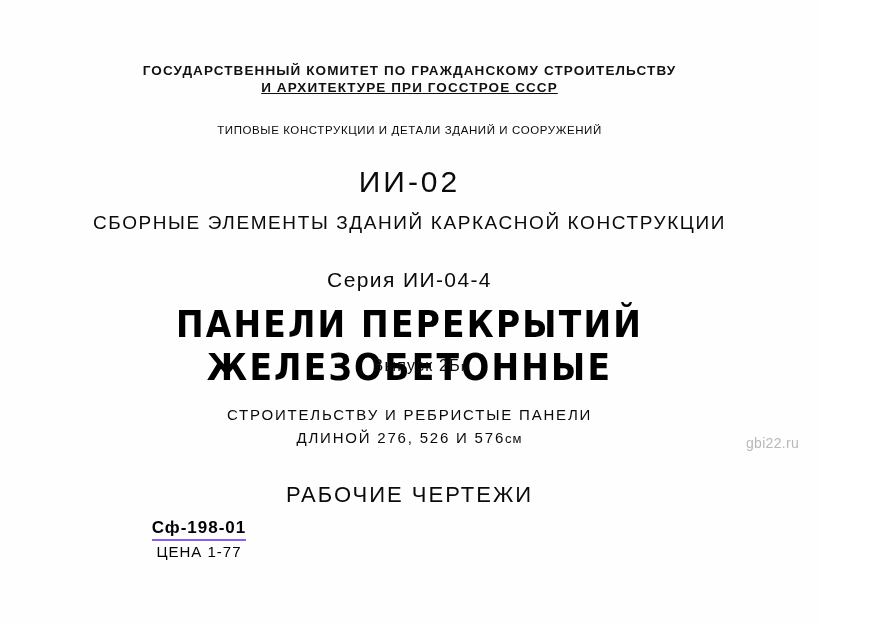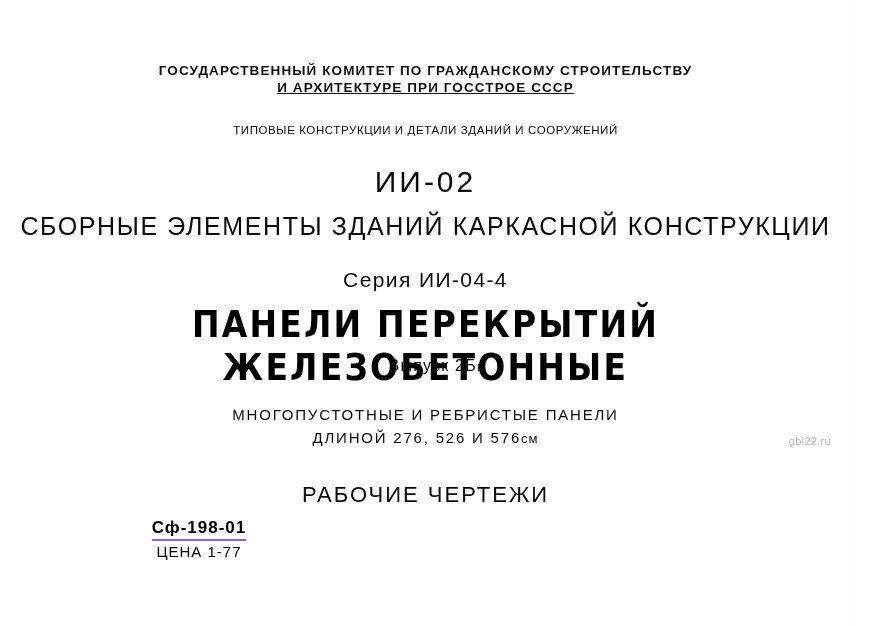--- a/index.html
+++ b/index.html
@@ -14,21 +14,20 @@
     color: #000000;
     overflow: hidden;
     position: relative;
   }
 
   .page {
     position: relative;
     width: 819px;
     height: 626px;
     background: #fefefe;
-    padding-left: 32px;
   }
 
   .block {
     position: absolute;
     width: 100%;
     text-align: center;
     left: 0;
   }
 
   
@@ -57,21 +56,21 @@
     top: 165px;
     font-size: 30px;
     letter-spacing: 3px;
     font-weight: 500;
     color: #0a0a0a;
   }
 
   
   .elements {
     top: 212px;
-    font-size: 25px;
+    font-size: 19px;
     letter-spacing: 1.6px;
     font-weight: 500;
     color: #0a0a0a;
   }
 
   
   .series {
     top: 268px;
     font-size: 21px;
     letter-spacing: 1.4px;
@@ -140,21 +139,21 @@
     font-size: 15px;
     letter-spacing: 1px;
     margin-top: 2px;
   }
 
   
   .watermark {
     position: absolute;
     right: 20px;
     top: 435px;
-    font-size: 11px;
+    font-size: 14px;
     color: #b8b8b8;
     letter-spacing: 0.3px;
   }
 </style>
 </head>
 <body>
 
 <div class="page">
 
   <div class="block agency">
@@ -170,21 +169,21 @@
 
   <div class="block series">Серия ИИ-04-4</div>
 
   <div class="block bigtitle">ПАНЕЛИ ПЕРЕКРЫТИЙ ЖЕЛЕЗОБЕТОННЫЕ</div>
 
   <div class="block issue">
     <span>Выпуск 2Б</span><span class="sub">м</span>
   </div>
 
   <div class="block descr">
-    <span>МНОГОПУСТОТНЫЕ И РЕБРИСТЫЕ ПАНЕЛИ</span>
+    <span>СТРОИТЕЛЬСТВУ И РЕБРИСТЫЕ ПАНЕЛИ</span>
     <span class="d2">
       <span>ДЛИНОЙ  276, 526 И 576</span><span class="cm">см</span>
     </span>
   </div>
 
   <div class="block working">РАБОЧИЕ ЧЕРТЕЖИ</div>
 
   <div class="stamp">
     <div class="sn">Сф-198-01</div>
     <div class="price">ЦЕНА 1-77</div>

